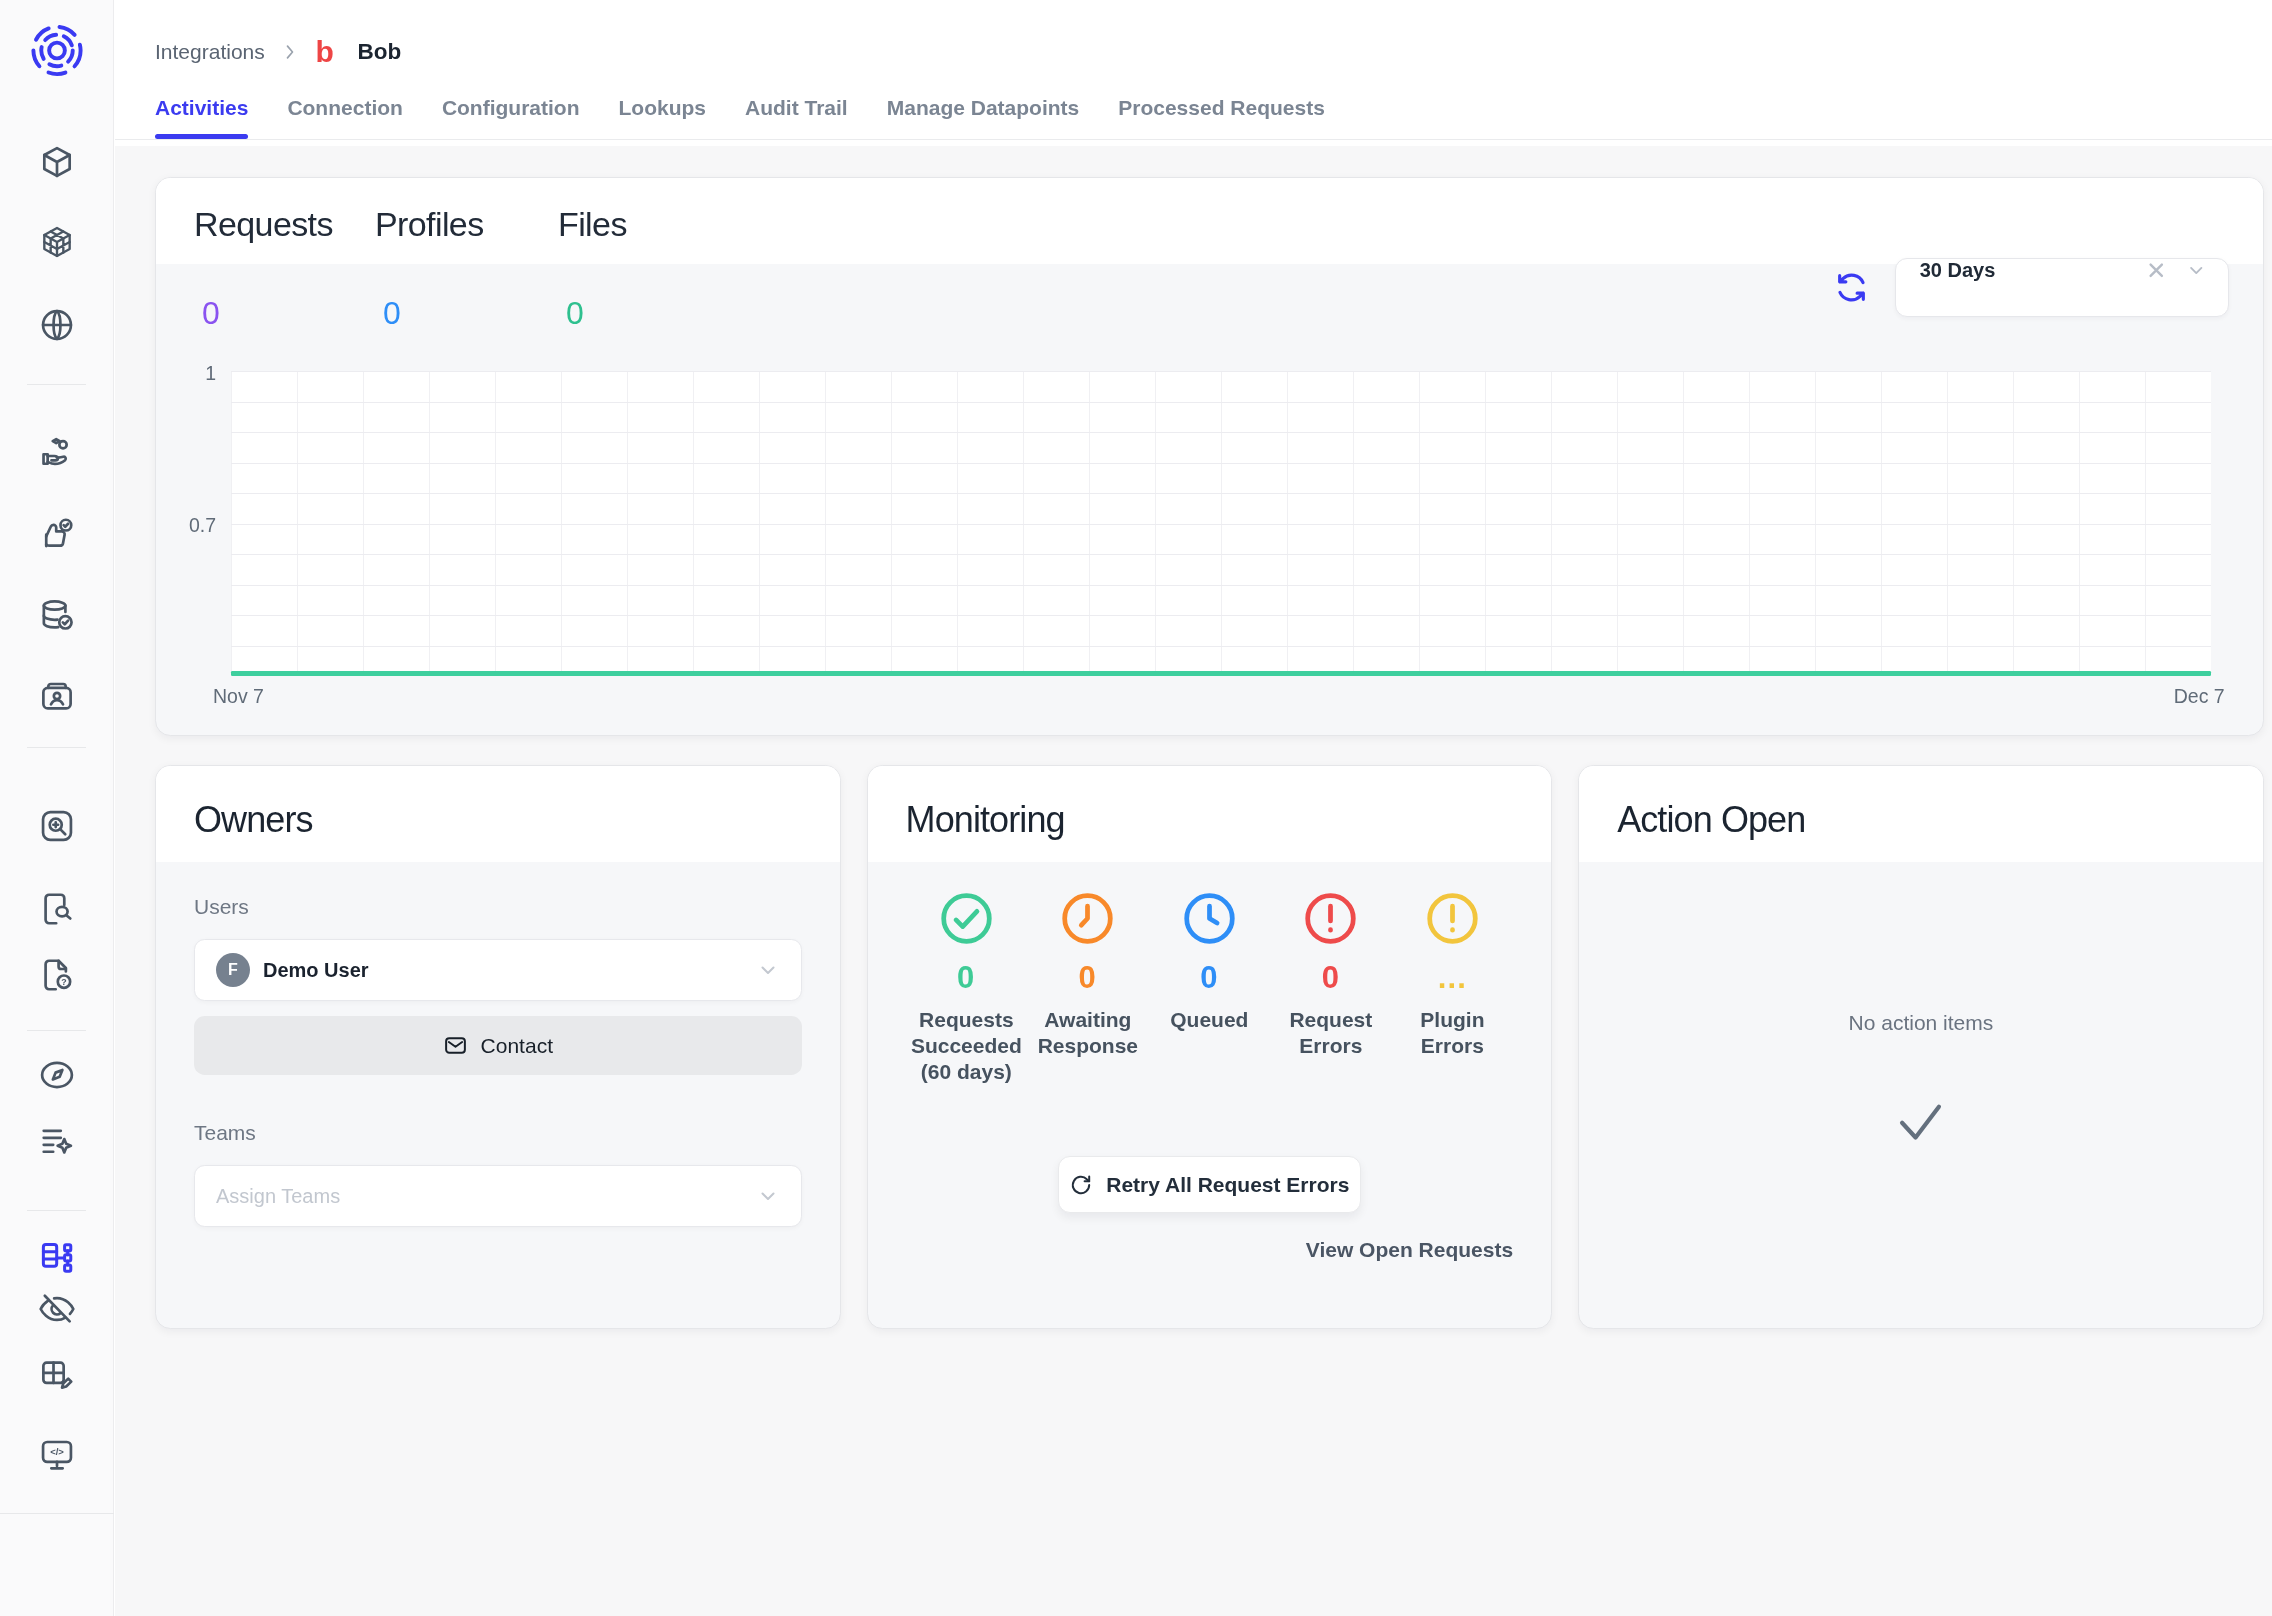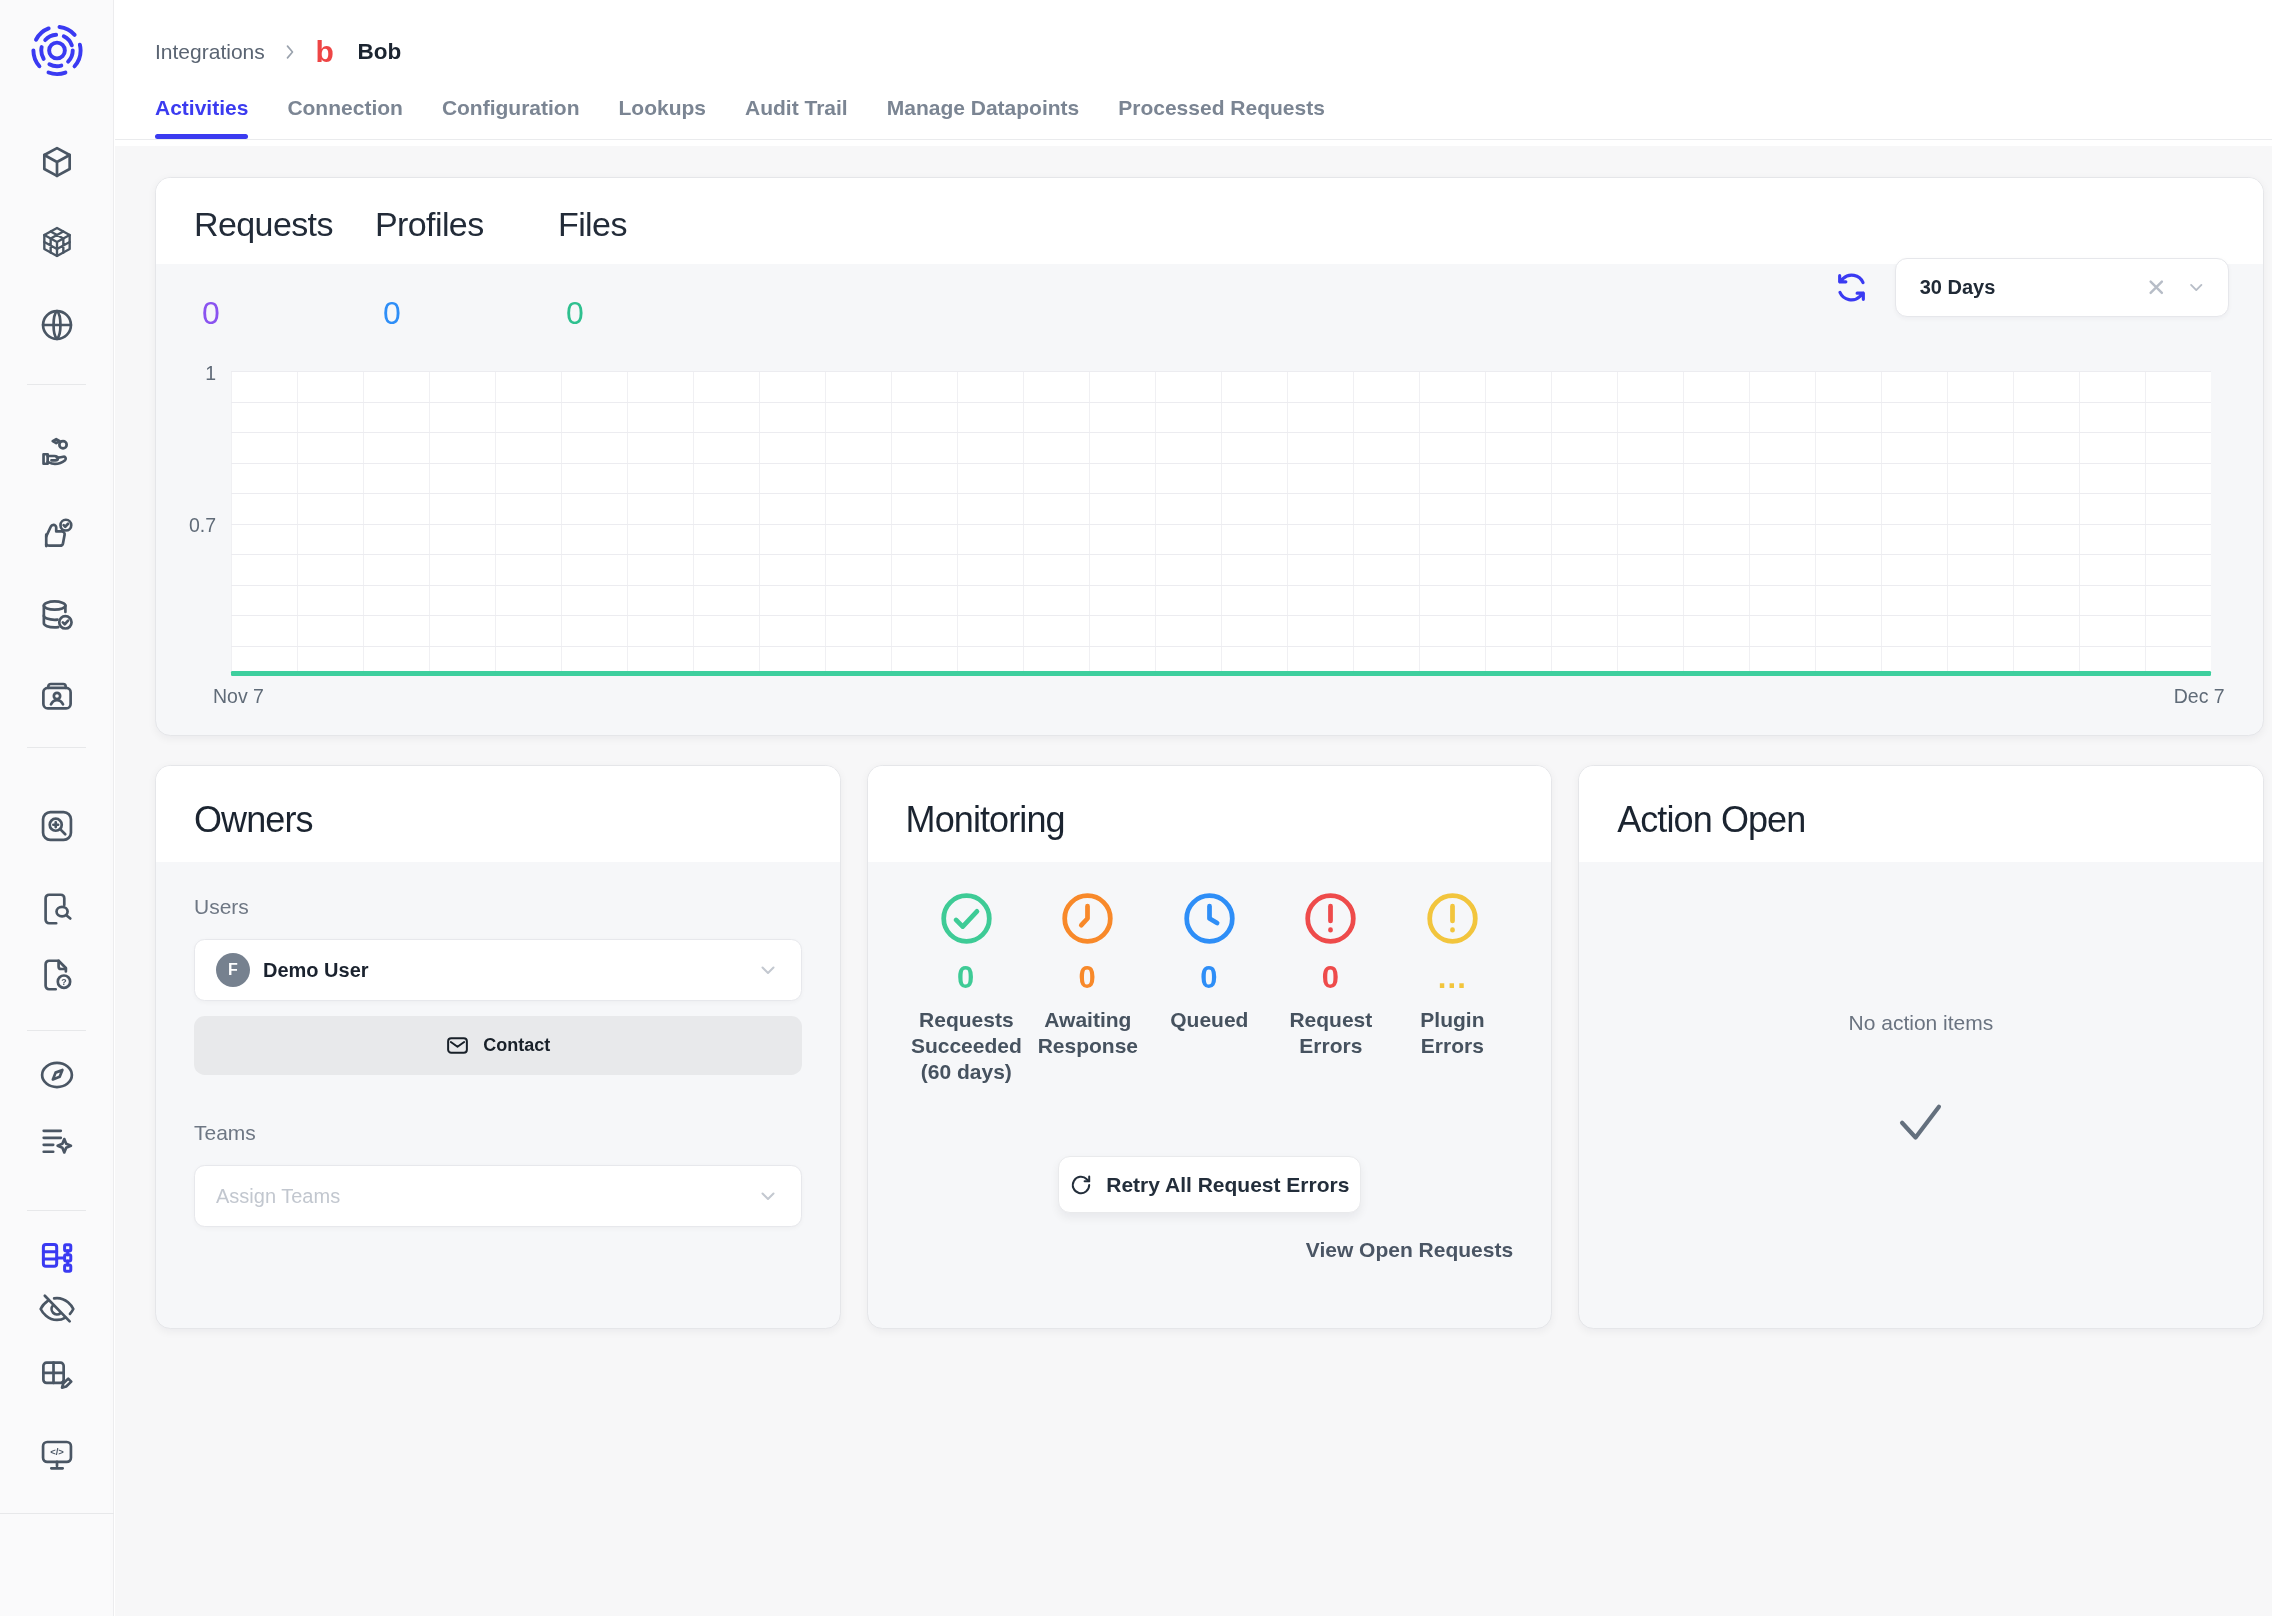--- a/index.html
+++ b/index.html
@@ -45,21 +45,21 @@
   .metric-grid { display:grid; grid-template-columns:181px 183px auto; }
   .chart-card .card-head { padding:27px 0 20px 38px; }
   .metric-label { font-size:34px; color:#222b38; letter-spacing:-0.6px; cursor:pointer; }
   .value-row { padding:31px 0 0 46px; }
   .metric-value { font-size:32px; }
 
   .range-controls { position:absolute; top:80px; right:34px; display:flex; align-items:center; gap:27px; }
   .refresh-btn { width:33px; height:33px; color:#3a3af2; cursor:pointer; }
   .refresh-btn svg { width:100%; height:100%; stroke-width:2.3; }
   .select30 { width:334px; height:59px; background:#fff; border:1.2px solid #e6e7eb; border-radius:12px;
-    display:flex; align-items:center; padding:0 20px 0 24px; cursor:pointer;
+    display:flex; padding:0 20px 0 24px; cursor:pointer;
     box-shadow:0 1.8px 4.7px rgba(20,24,40,.04); }
   .select30 .val { font-size:20px; font-weight:bold; color:#202a36; }
   .sel-x { width:22.5px; height:22.5px; color:#b7bdc7; margin-left:auto; cursor:pointer; }
   .sel-x svg { stroke-width:2.6; }
   .sel-chev { width:22.5px; height:22.5px; color:#b7bdc7; margin-left:18px; }
   .sel-chev svg, .sel-x svg { width:100%; height:100%; }
 
   .chart-wrap { position:relative; margin:39px 52px 0 75px; }
   .plot { height:305px; background-color:#fff;
     background-image:
@@ -89,21 +89,21 @@
   .avatar { width:34px; height:34px; border-radius:50%; background:#76818f; color:#fff;
     font-size:16px; font-weight:bold; display:flex; align-items:center; justify-content:center;
     margin-right:13px; flex:0 0 auto; }
   .user-name { font-size:20px; font-weight:bold; color:#1a222e; }
   .placeholder { font-size:20px; color:#c2c7cf; }
   .ctl-chev { width:24px; height:24px; color:#c3c8d0; margin-left:auto; }
   .ctl-chev svg { width:100%; height:100%; stroke-width:2; }
   .contact-btn { margin-top:15.4px; height:59px; border-radius:10.7px; background:#e8e9eb;
     display:flex; align-items:center; justify-content:center; gap:13px; cursor:pointer; }
   .contact-btn svg { width:25px; height:25px; stroke-width:1.9; color:#182029; }
-  .contact-label { font-size:18px; font-weight:bold; color:#182029; }
+  .contact-label { font-size:21px; font-weight:normal; color:#182029; }
   .owners-body .field-label.first { padding-top:33px; }
   .owners-body .field-label { display:block; margin-bottom:20px; }
   .teams-gap { margin-top:46px; }
 
   
   .stats { display:flex; justify-content:space-between; padding-top:28px; }
   .stat { width:128px; text-align:center; }
   .stat-icon { width:57px; height:57px; margin:0 auto; }
   .stat-icon svg { width:100%; height:100%; stroke-width:2; }
   .stat-value { font-size:31px; font-weight:600; margin-top:13px; letter-spacing:1.2px; }

